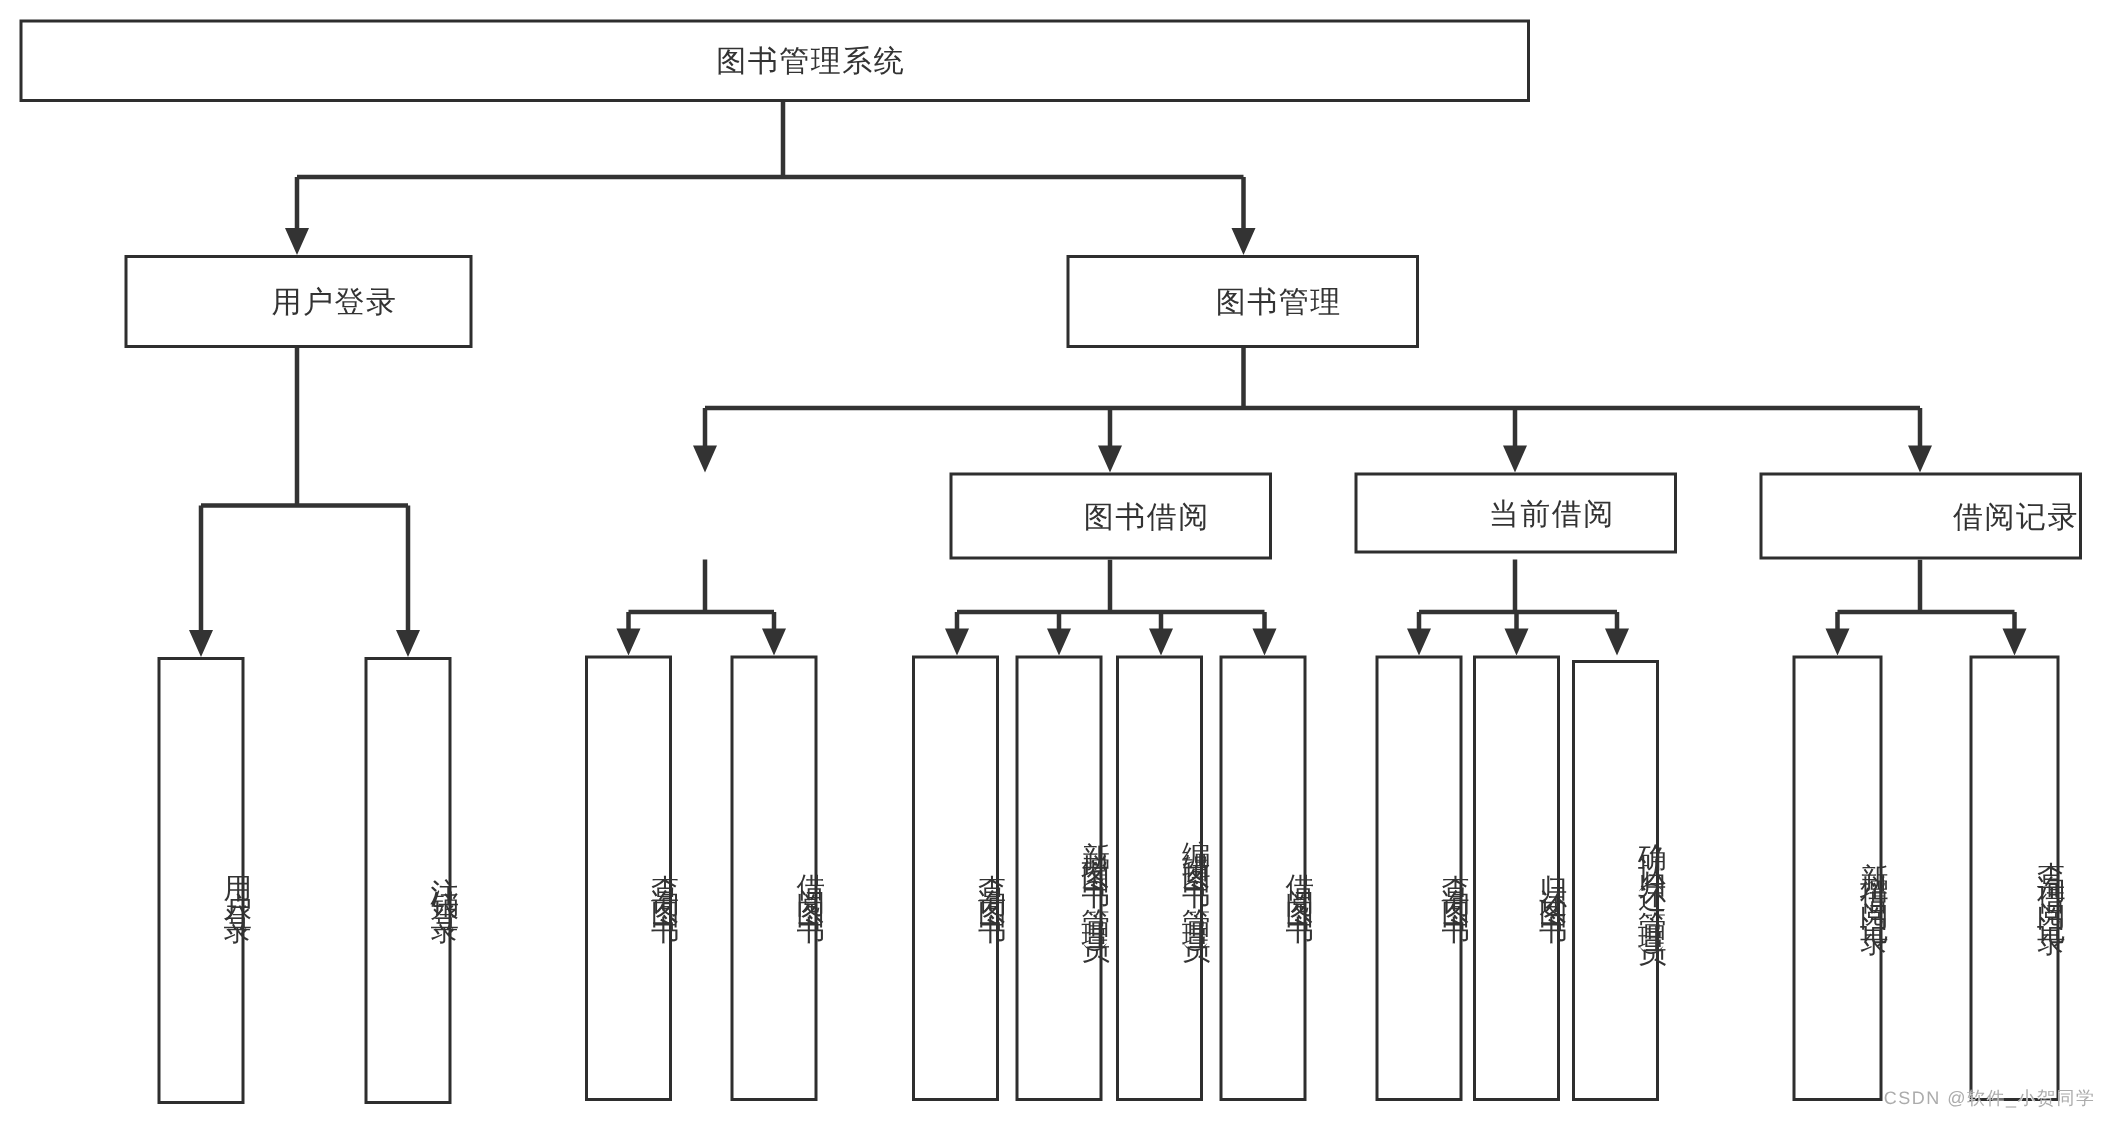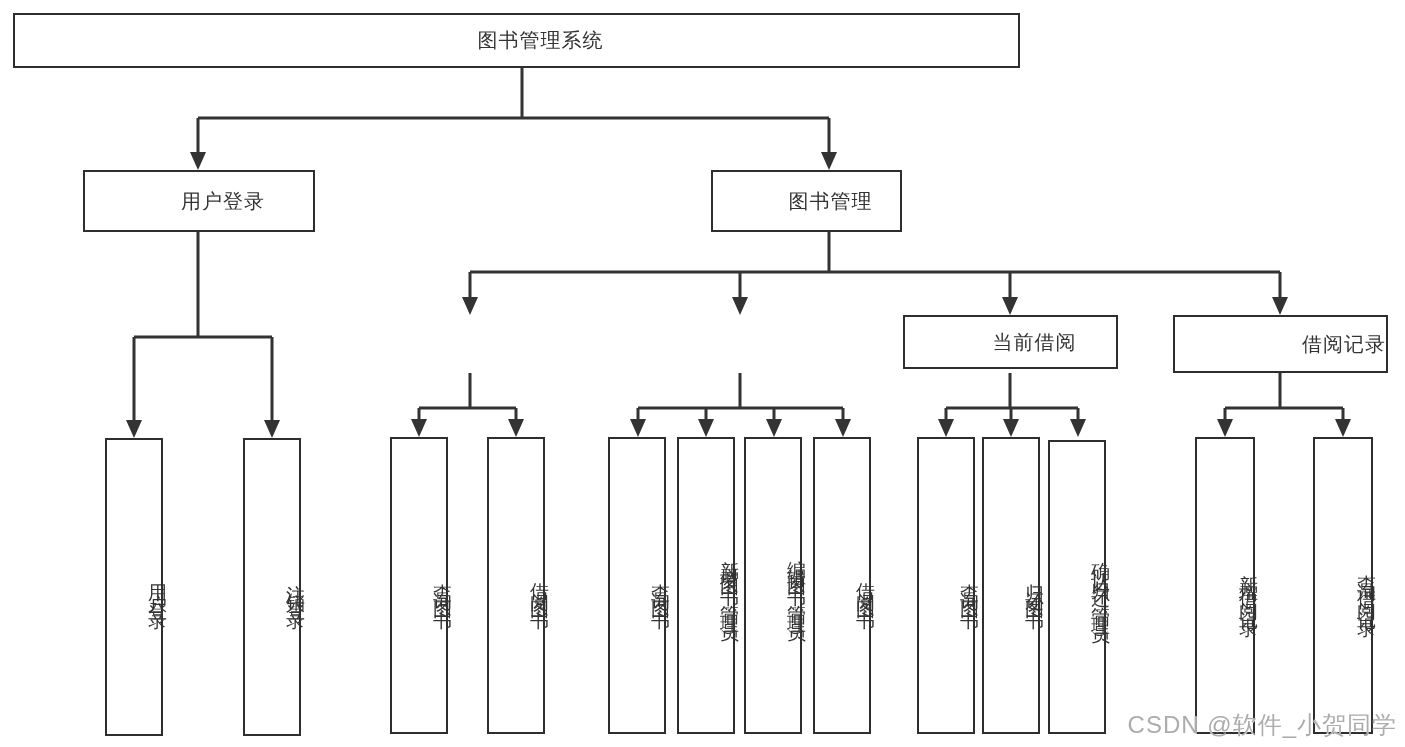--- a/index.html
+++ b/index.html
@@ -48,21 +48,21 @@
     text-orientation: mixed;
     font-size: 19px;
     letter-spacing: 9px;
     line-height: 1;
     color: #333333;
   }
   .watermark {
     position: absolute;
     right: 8px;
     bottom: 6px;
-    font-size: 24px;
+    font-size: 12px;
     color: #acacac;
     text-shadow: 0 1px 0 rgba(255,255,255,0.85);
     letter-spacing: 1px;
     z-index: 5;
     white-space: nowrap;
   }
 </style>
 </head>
 <body>
 
@@ -85,24 +85,27 @@
              M1217,419 L1233,419 L1225,437 Z M1335,419 L1351,419 L1343,437 Z"></path>
   </svg>
 
   <div class="node" style="left:13px; top:13px; width:1007px; height:55px;">
     <span class="hlabel">图书管理系统</span>
   </div>
 
   <div class="node" style="left:83px; top:170px; width:232px; height:62px;">
     <span class="hlabel">用户登录</span>
   </div>
-  <div class="node" style="left:711px; top:170px; width:191px; height:62px;">
+  <div class="node" style="left:711px; top:170px; width:235px; height:62px;">
     <span class="hlabel">图书管理</span>
   </div>
 
+  <div class="node" style="left:633px; top:315px; width:215px; height:58px;">
+    <span class="hlabel">图书借阅</span>
+  </div>
   <div class="node" style="left:903px; top:315px; width:215px; height:54px;">
     <span class="hlabel">当前借阅</span>
   </div>
   <div class="node" style="left:1173px; top:315px; width:215px; height:58px;justify-content:flex-end;">
     <span class="hlabel">借阅记录</span>
   </div>
 
   <div class="node vnode" style="left:105px; top:438px; height:298px;">
     <span class="vlabel">用户登录</span>
   </div>

